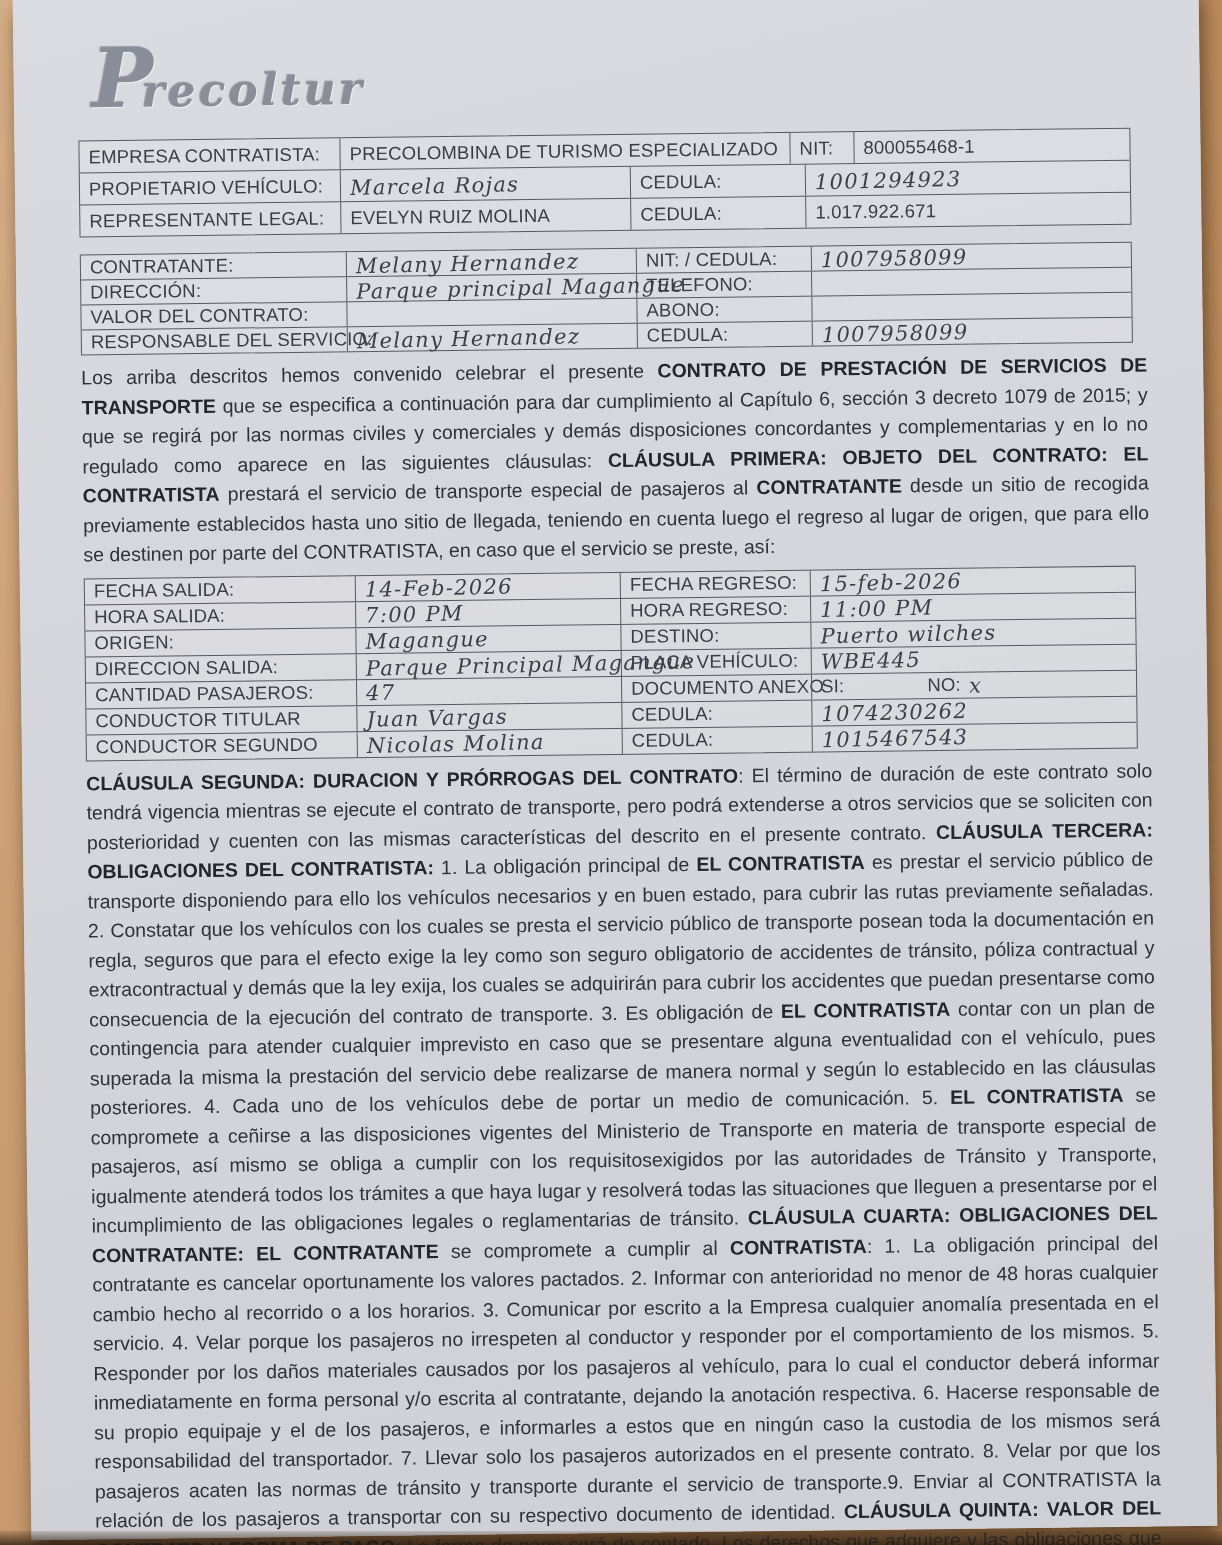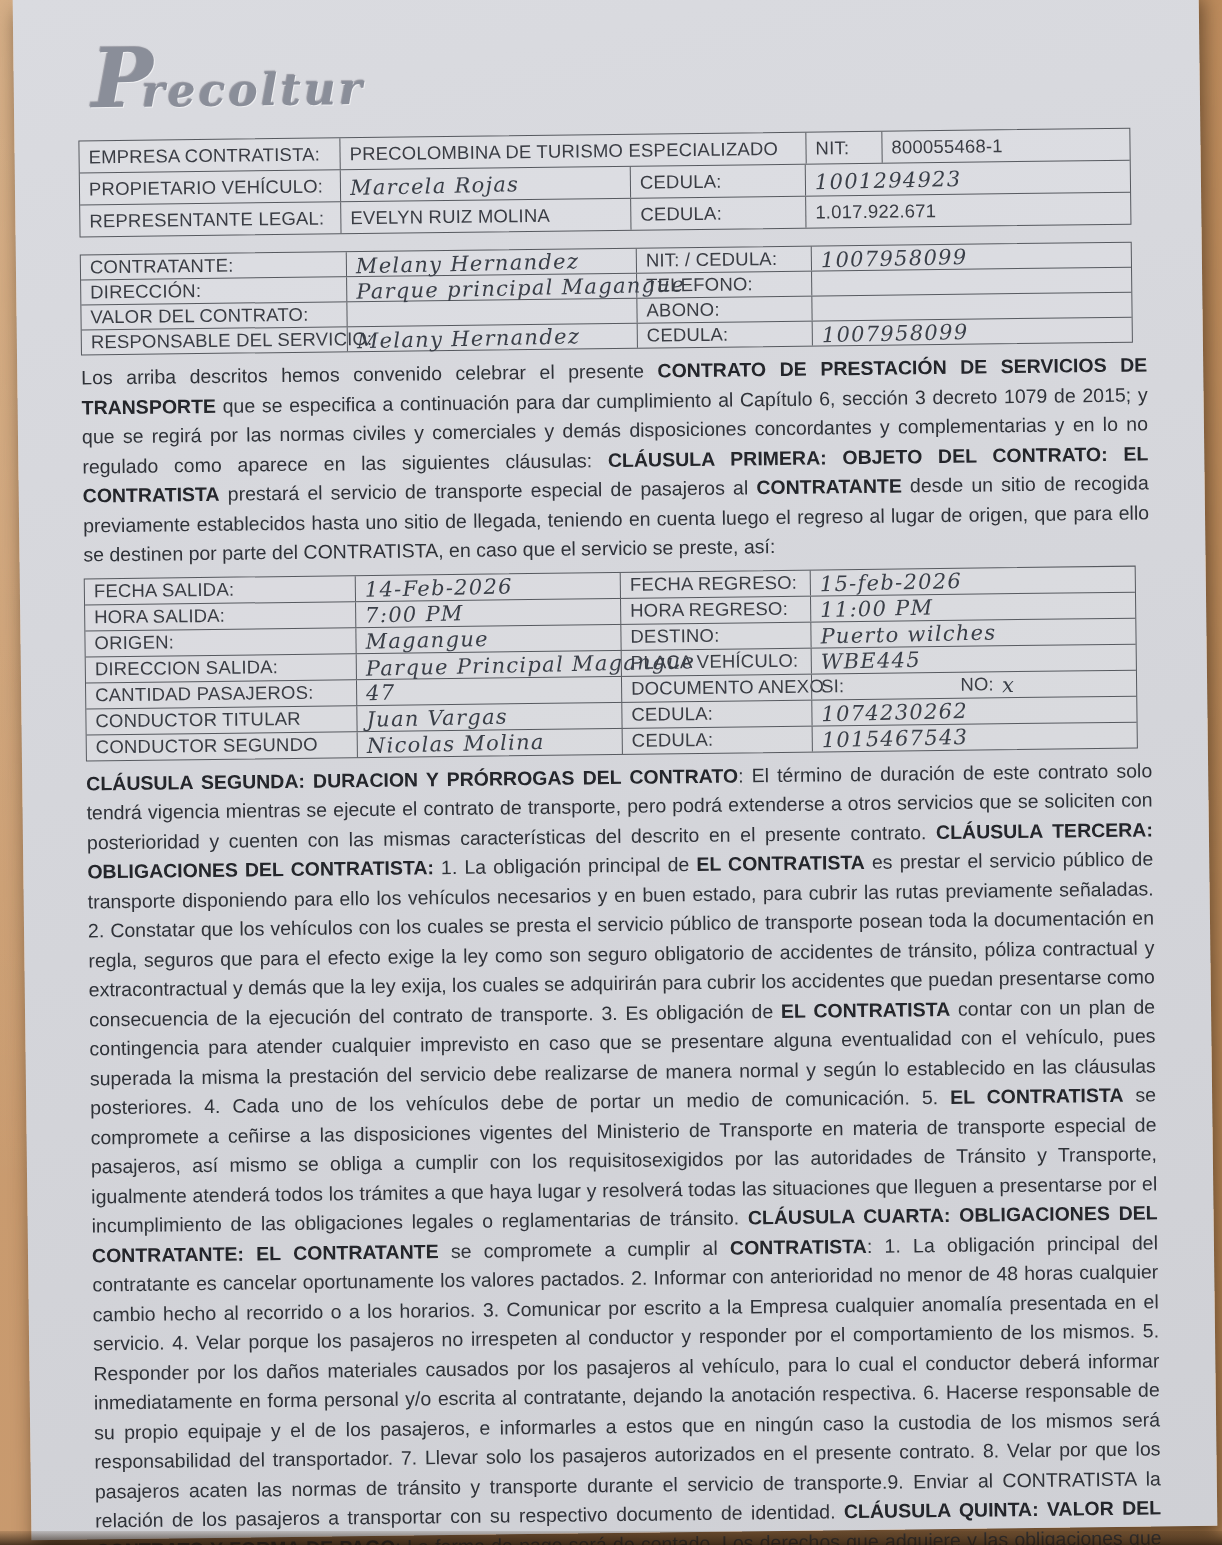--- a/index.html
+++ b/index.html
@@ -38,27 +38,27 @@
   .cell:not(:first-child){border-left:1.5px solid #56595f;}
   .t1 .row{height:31px;}
   .t2 .row{height:24px;}
   .t3 .row{height:25px;}
   .lbl,.val{font-size:18.5px;color:#3a3d44;letter-spacing:.2px;}
   .hand{
     font-family:"DejaVu Serif", serif;font-style:italic;font-size:21px;
     letter-spacing:1.3px;color:#3a3f48;display:inline-block;transform:rotate(-0.6deg);
     position:relative;top:1px;
   }
-  .w260{width:260px;} .w450{width:450px;} .w80{width:76px;margin-left:16px;} .w262{width:260px;flex:1;}
+  .w260{width:260px;} .w450{width:450px;} .w80{width:64px;} .w262{width:260px;flex:1;}
   .w265{width:265px;} .w290{width:290px;} .w175{width:175px;} .w320{width:320px;flex:1;}
   .w270{width:270px;} .w266{width:265px;} .w190{width:190px;} .w325{width:325px;flex:1;}
   .t1{margin-top:6px;}
   .t2{margin-top:17px;}
   .t3{margin-top:8px;}
-  .anexo-no{margin-left:116px;}
+  .anexo-no{margin-left:83px;}
 
   
   .para{width:1066px;font-size:19.5px;line-height:29.5px;text-align:justify;color:#2f3238;}
   .para b{color:#24262b;}
   .para-intro{margin-top:8px;}
   .para-clauses{margin-top:8px;}
 </style>
 </head>
 <body>
 

